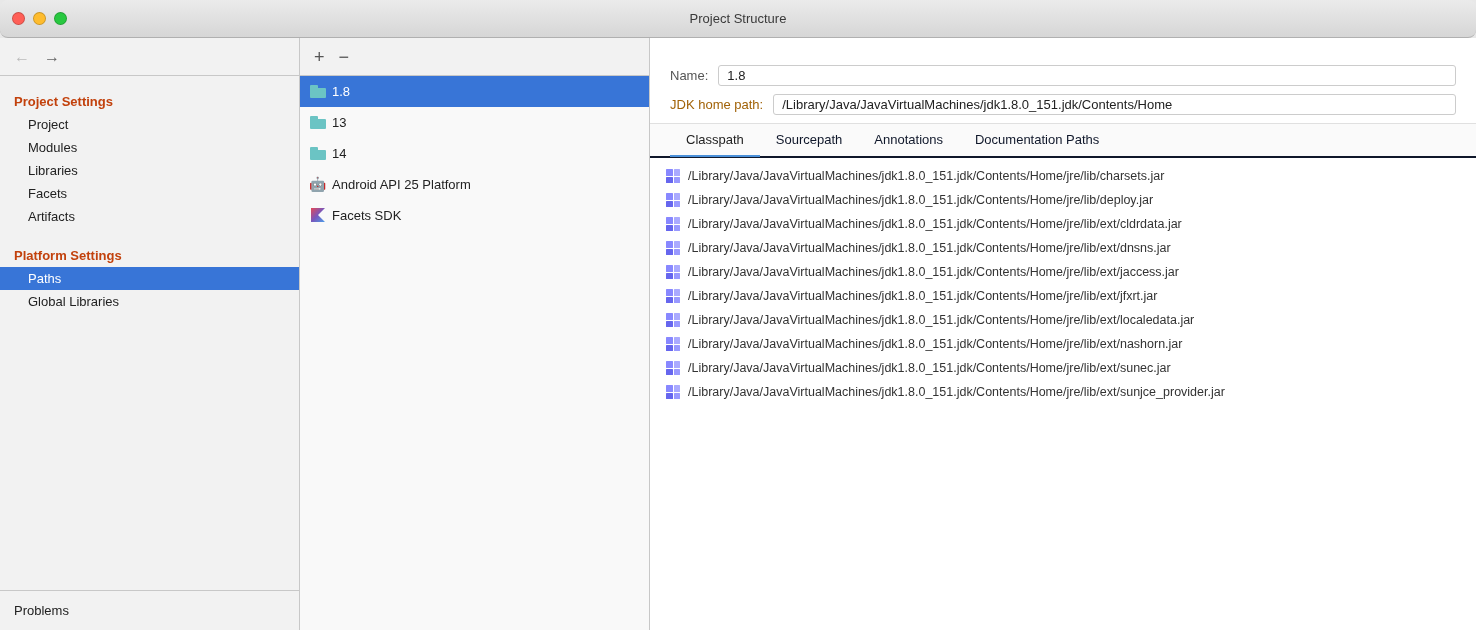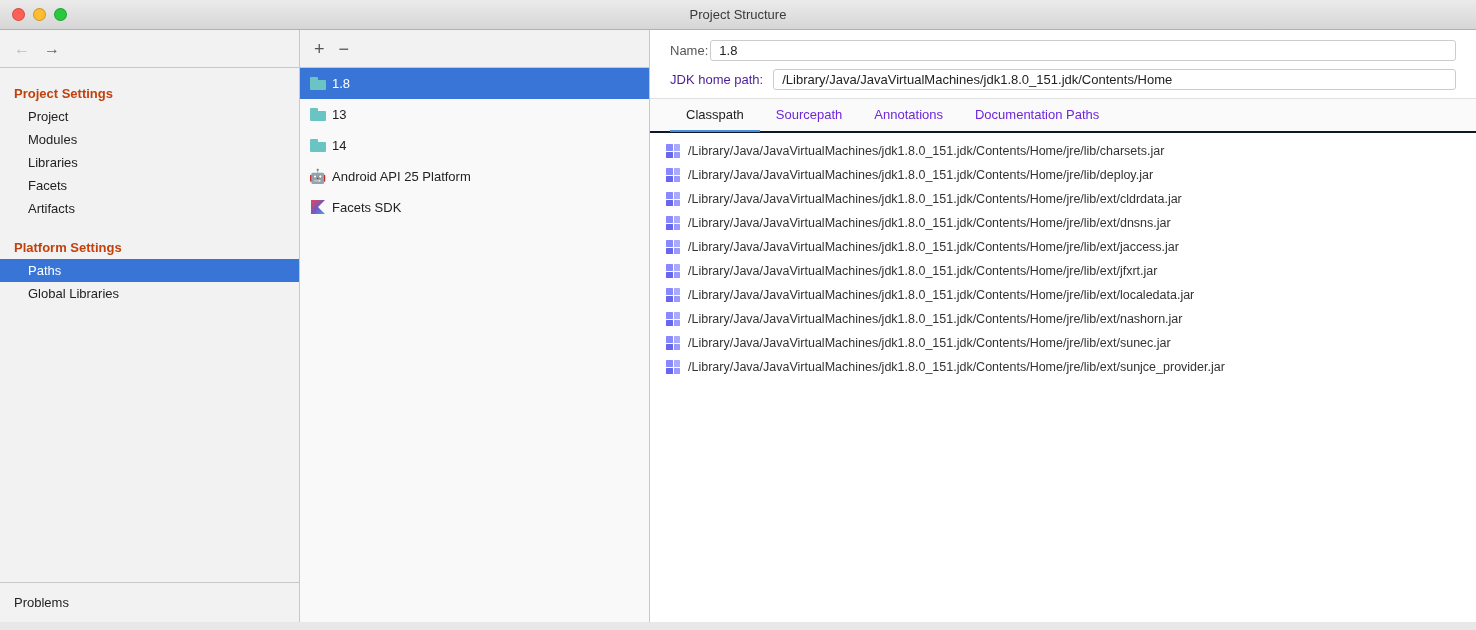--- a/index.html
+++ b/index.html
@@ -6,27 +6,28 @@
     body {
       font-family: -apple-system, BlinkMacSystemFont, "Helvetica Neue", Arial, sans-serif;
       font-size: 13px;
       background: #e8e8e8;
       width: 1476px;
       height: 630px;
       overflow: hidden;
     }
 
     .title-bar {
-      height: 30px;
+      height: 38px;
       background: linear-gradient(to bottom, #ebebeb, #d6d6d6);
       display: flex;
       align-items: center;
       justify-content: center;
       border-bottom: 1px solid #b0b0b0;
       position: relative;
+      border-radius: 8px;
     }
     .title-bar-buttons {
       position: absolute;
       left: 12px;
       display: flex;
       gap: 8px;
     }
     .tb-btn {
       width: 13px;
       height: 13px;
@@ -211,22 +212,23 @@
       background: #fff;
       min-width: 0;
     }
     .right-header {
       padding: 10px 20px 8px 20px;
       border-bottom: 1px solid #e0e0e0;
     }
     .name-row {
       display: flex;
       align-items: center;
-      gap: 2px;
+      gap: 10px;
       margin-bottom: 8px;
+      margin-top: 17px;
     }
     .name-label {
       font-size: 13px;
       color: #555;
       min-width: 30px;
     }
     .name-value {
       font-size: 13px;
       color: #222;
       border: 1px solid #ccc;
@@ -235,21 +237,21 @@
       background: #fff;
       flex: 1;
     }
     .jdk-row {
       display: flex;
       align-items: center;
       gap: 10px;
     }
     .jdk-label {
       font-size: 13px;
-      color: #4c1d95;
+      color: #a16207;
       white-space: nowrap;
     }
     .jdk-path {
       font-size: 13px;
       color: #222;
       border: 1px solid #ccc;
       border-radius: 3px;
       padding: 2px 8px;
       background: #fff;
       flex: 1;
@@ -261,21 +263,21 @@
     .tabs-row {
       display: flex;
       border-bottom: 2px solid #0f172a;
       padding: 0 20px;
       background: #fafafa;
     }
     .tab {
       padding: 8px 16px;
       cursor: pointer;
       font-size: 13px;
-      color: #6d28d9;
+      color: #0f172a;
       border-bottom: 2px solid transparent;
       margin-bottom: -1px;
     }
     .tab.active {
       color: #222;
       border-bottom: 2px solid #4a90d9;
     }
 
     .classpath-content {
       flex: 1;

